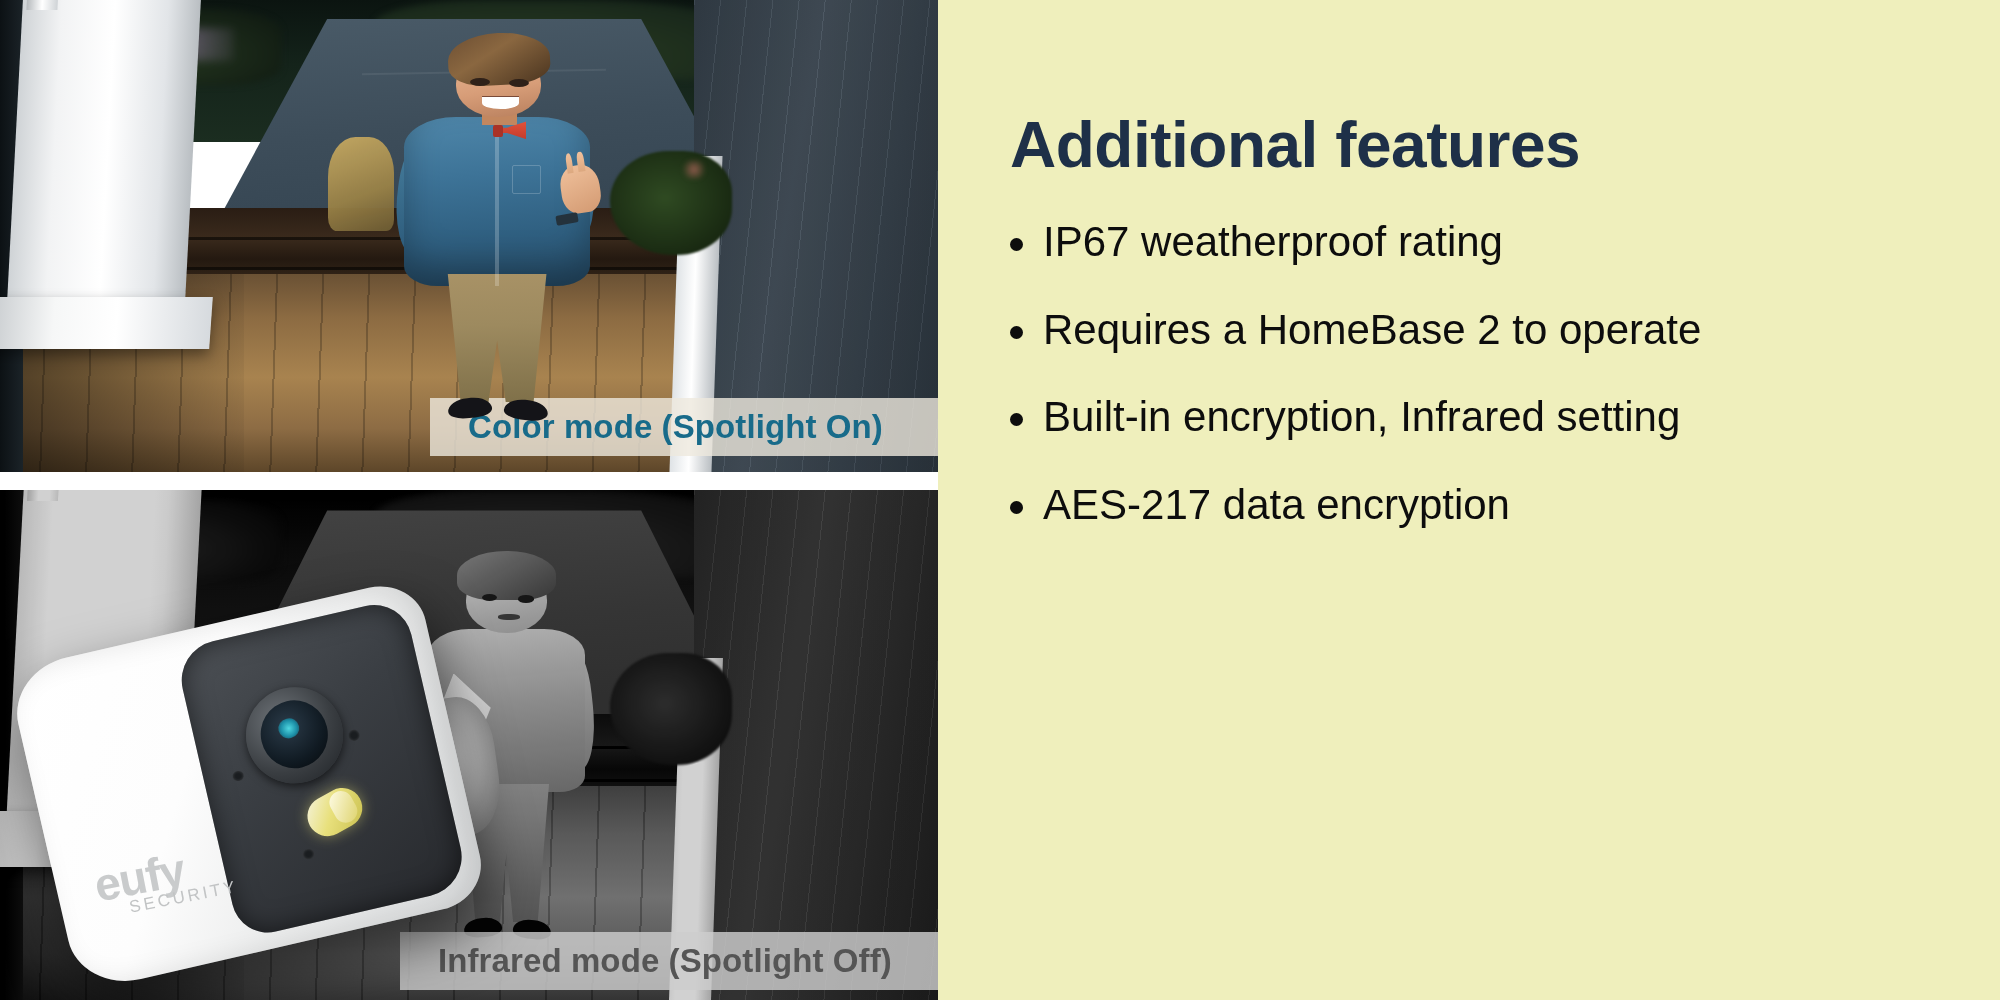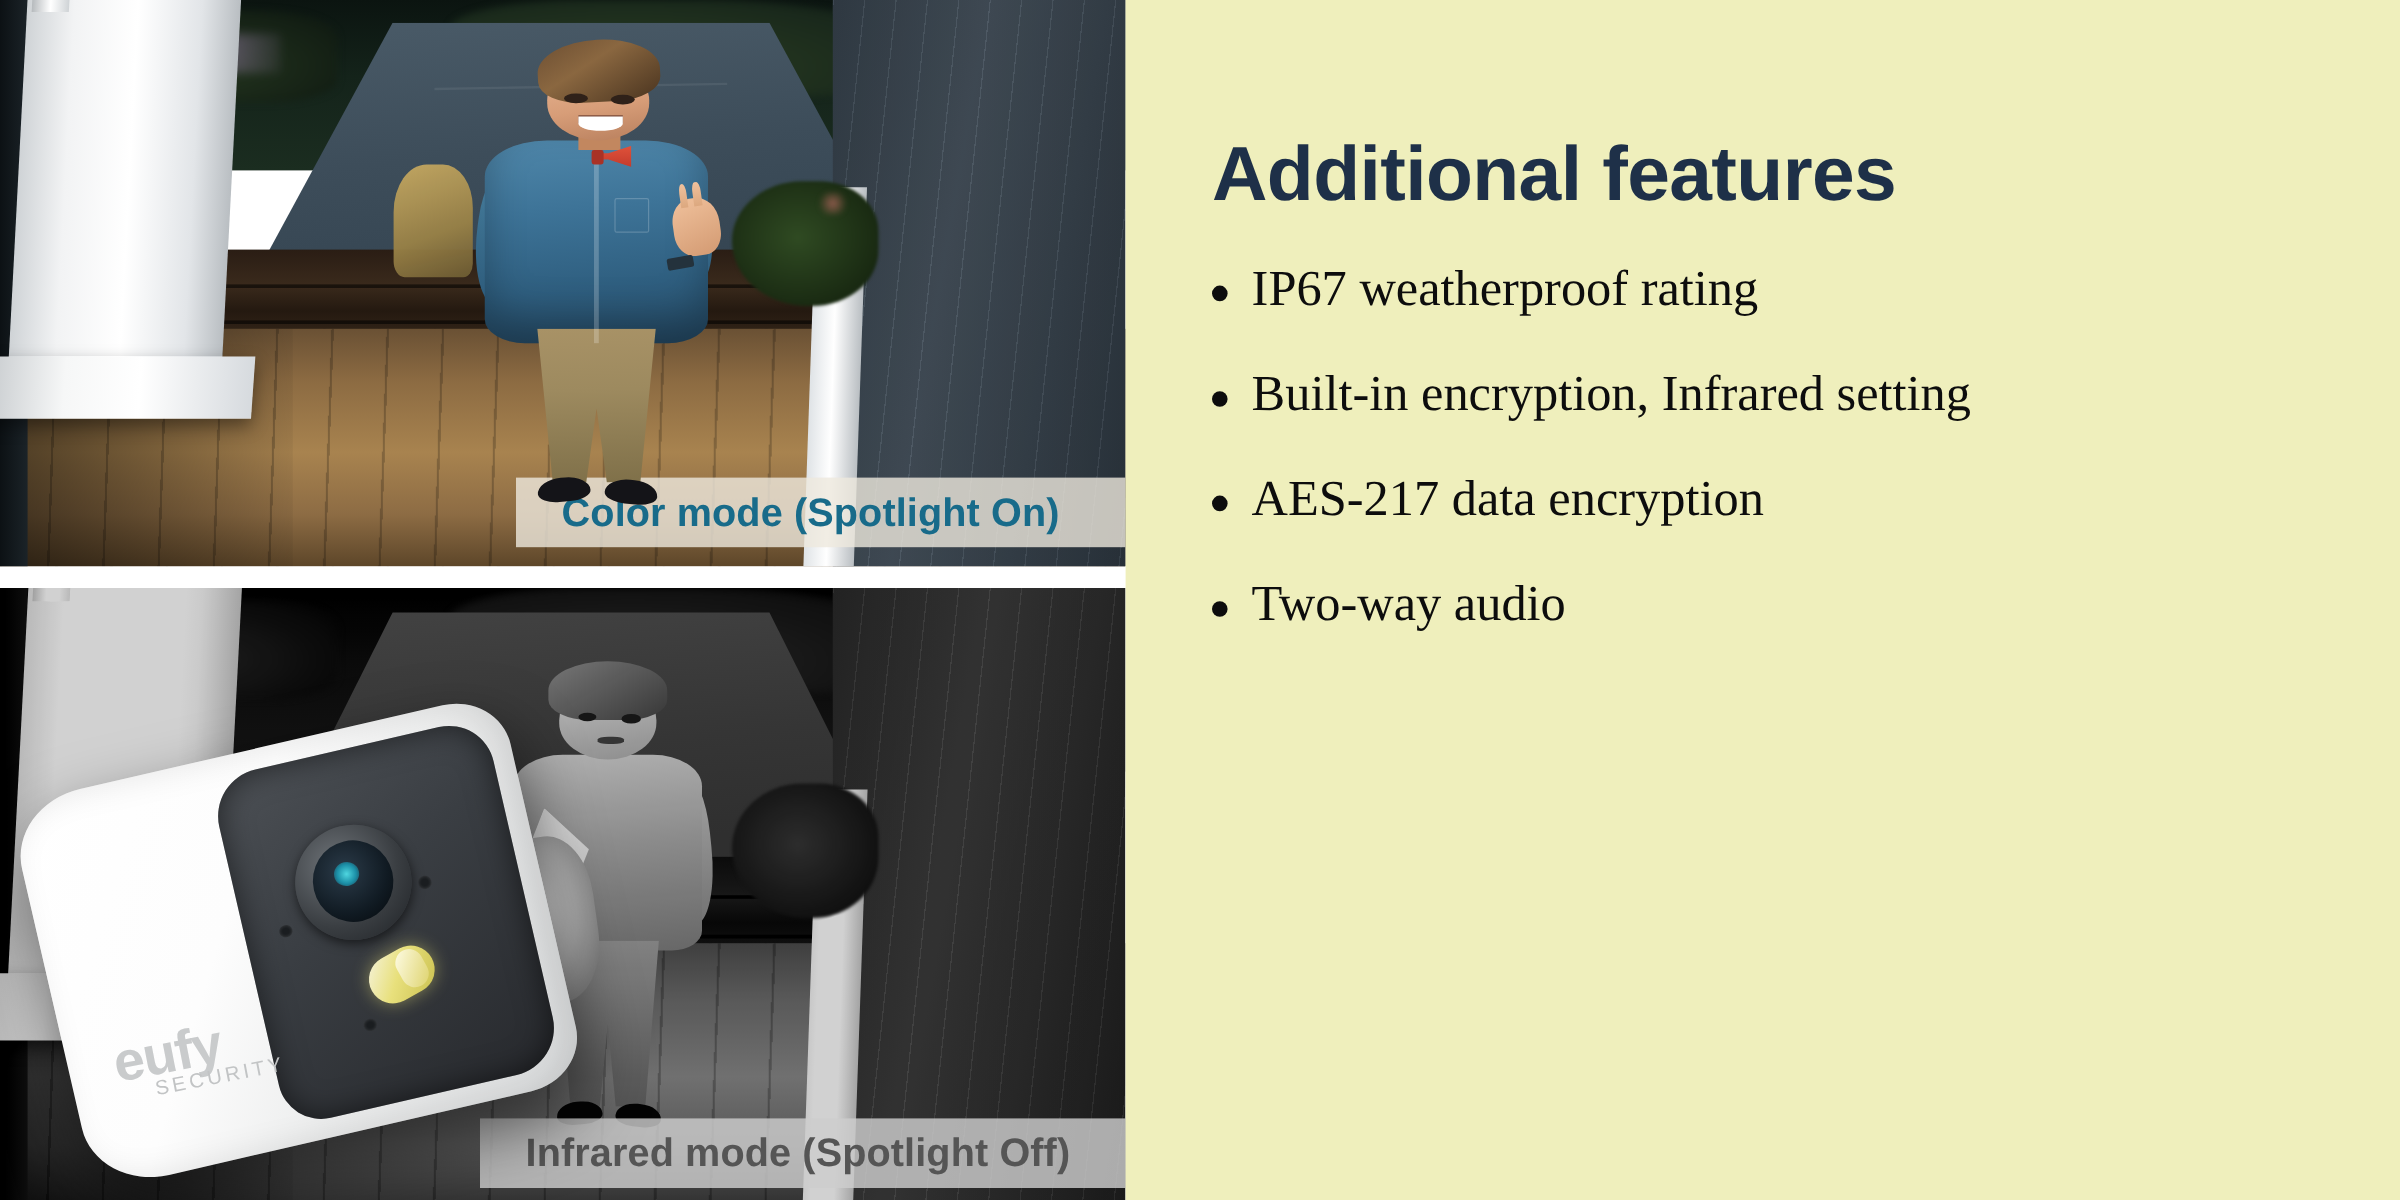--- a/index.html
+++ b/index.html
@@ -319,21 +319,21 @@
 
   
   .panel {
     position:relative; flex:1 1 auto; height:1000px;
     background:#EFEFBC; padding:112px 96px 0 72px;
   }
   .panel-title {
     color:#1E3048; font-size:64px; font-weight:bold; line-height:1.05;
     margin-bottom:38px; letter-spacing:-.5px;
   }
-  .feature-list { list-style:none;font-family:Liberation Serif, serif; }
+  .feature-list { list-style:none; }
   .feature-item {
     display:flex; align-items:flex-start; gap:20px;
     margin-bottom:38px; color:#0d0d0d; font-size:42px; line-height:1.18;
   }
   .feature-bullet {
     flex:0 0 auto; width:13px; height:13px; background:#0d0d0d;
     border-radius:50%; margin-top:21px;
   }
   .feature-text { flex:1 1 auto; }
 </style>
@@ -479,26 +479,26 @@
   <div class="panel">
     <h1 class="panel-title">Additional features</h1>
 
     <ul class="feature-list">
       <li class="feature-item">
         <span class="feature-bullet"></span>
         <span class="feature-text">IP67 weatherproof rating</span>
       </li>
       <li class="feature-item">
         <span class="feature-bullet"></span>
+        <span class="feature-text">Requires a HomeBase 2 to operate</span>
+      </li>
+      <li class="feature-item">
+        <span class="feature-bullet"></span>
         <span class="feature-text">Built-in encryption, Infrared setting</span>
       </li>
       <li class="feature-item">
         <span class="feature-bullet"></span>
         <span class="feature-text">AES-217 data encryption</span>
       </li>
-      <li class="feature-item">
-        <span class="feature-bullet"></span>
-        <span class="feature-text">Two-way audio</span>
-      </li>
     </ul>
   </div>
 
 </div>
 
 </body></html>

